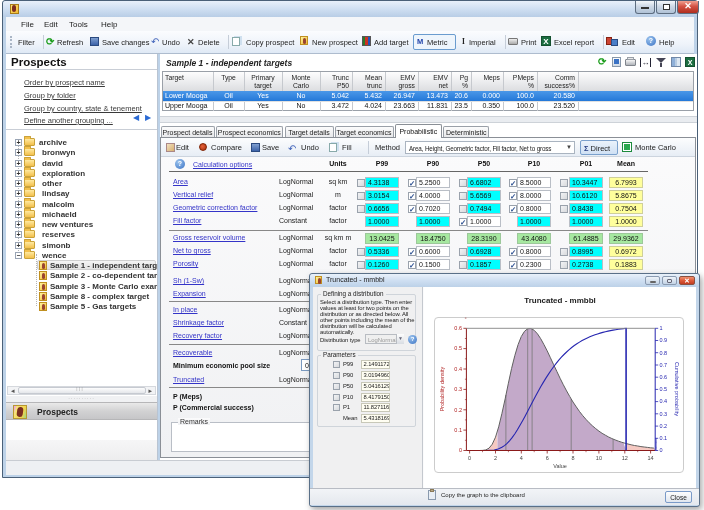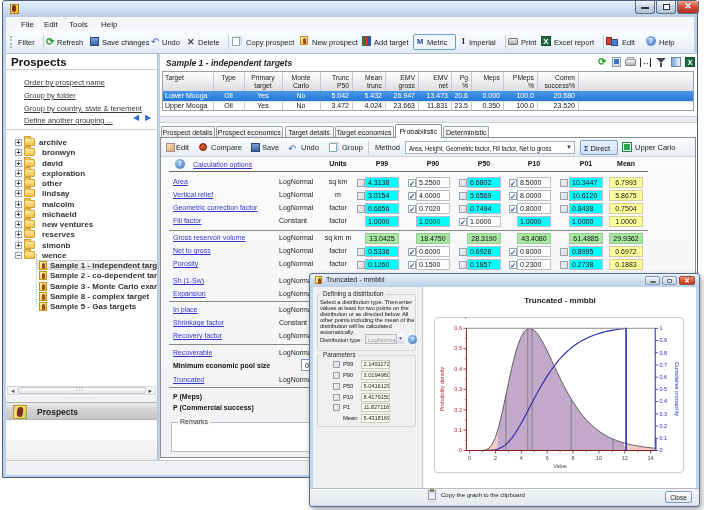--- a/index.html
+++ b/index.html
@@ -236,30 +236,30 @@
       <div class="abs" style="left:1px;top:84px;width:534px;height:19px;background:linear-gradient(#fcfdfe,#e7edf5);border-bottom:1px solid #ccd4de;z-index:2;"></div>
       <div class="abs" style="left:6px;top:89px;font-size:7.5px;color:#222;z-index:4;"><span style="display:inline-block;width:9px;height:9px;background:linear-gradient(135deg,#f0e0c0,#d8b070);border:1px solid #a88;"></span></div>
       <div class="abs" style="left:16px;top:89px;font-size:7.5px;color:#222;z-index:4;">Edit</div>
       <div class="abs" style="left:39px;top:89px;font-size:7.5px;color:#222;z-index:4;"><span style="display:inline-block;width:8px;height:8px;background:radial-gradient(circle at 40% 40%,#e86038,#a03010);border-radius:50%;border:1px solid #802000;"></span></div>
       <div class="abs" style="left:51px;top:89px;font-size:7.5px;color:#222;z-index:4;">Compare</div>
       <div class="abs" style="left:91px;top:89px;font-size:7.5px;color:#222;z-index:4;"><span style="display:inline-block;width:9px;height:9px;background:linear-gradient(#7f9fd0,#3c62a8);border:1px solid #2b4a80;"></span></div>
       <div class="abs" style="left:102px;top:89px;font-size:7.5px;color:#222;z-index:4;">Save</div>
       <div class="abs" style="left:128px;top:89px;font-size:7.5px;color:#222;z-index:4;"><span style="color:#4466bb;font-size:10px;">↶</span></div>
       <div class="abs" style="left:141px;top:89px;font-size:7.5px;color:#222;z-index:4;">Undo</div>
       <div class="abs" style="left:169px;top:89px;font-size:7.5px;color:#222;z-index:4;"><span style="display:inline-block;width:8px;height:9px;background:#fff;border:1px solid #8aa;box-shadow:2px -1px 0 #cfe0ef;"></span></div>
-      <div class="abs" style="left:182px;top:89px;font-size:7.5px;color:#222;z-index:4;">Group</div>
+      <div class="abs" style="left:182px;top:89px;font-size:7.5px;color:#222;z-index:4;">Fill</div>
       <div class="abs" style="left:215px;top:89px;font-size:7.5px;color:#222;z-index:4;">Method</div>
       <div class="abs" style="left:208px;top:87px;width:1px;height:13px;background:#c5cdd8;z-index:4;"></div>
       <div class="abs" style="left:245px;top:87px;width:170px;height:13px;background:#fff;border:1px solid #aab4c0;z-index:4;font-size:6.3px;letter-spacing:-0.15px;color:#222;padding:3px 0 0 3px;white-space:nowrap;overflow:hidden;">Area, Height, Geometric factor, Fill factor, Net to gross</div>
       <div class="abs" style="left:406px;top:90px;font-size:6px;color:#444;z-index:5;">▼</div>
       <div class="abs" style="left:420px;top:86px;width:38px;height:15px;background:linear-gradient(#eaf2fb,#cfe0f4);border:1px solid #7aa0cc;border-radius:2px;z-index:4;font-size:7.5px;color:#222;padding:3px 0 0 3px;"><b style="color:#223a80;">Σ</b> Direct</div>
       <div class="abs" style="left:462px;top:88px;width:10px;height:10px;background:#fff;border:1px solid #1c8a3c;z-index:4;">
           <span style="position:absolute;left:1px;top:1px;width:6px;height:6px;background:#2aa84e;"></span>
         </div>
-      <div class="abs" style="left:475px;top:89px;font-size:7.5px;color:#222;z-index:4;">Upper Carlo</div>
+      <div class="abs" style="left:475px;top:89px;font-size:7.5px;color:#222;z-index:4;">Monte Carlo</div>
       <div class="abs" style="left:15px;top:105px;width:10px;height:10px;background:radial-gradient(circle at 35% 30%,#9cc4ee,#3a72c4);border-radius:50%;color:#fff;font-size:7px;line-height:10px;text-align:center;font-weight:bold;z-index:2;">?</div>
       <div class="abs blink" style="left:33px;top:107px;z-index:2;">Calculation options</div>
       <div class="abs" style="left:160px;top:106px;width:36px;text-align:center;font-size:7px;font-weight:bold;color:#111;z-index:2;">Units</div>
       <div class="abs" style="left:205px;top:106px;width:34px;text-align:center;font-size:7px;font-weight:bold;color:#111;z-index:2;">P99</div>
       <div class="abs" style="left:256px;top:106px;width:34px;text-align:center;font-size:7px;font-weight:bold;color:#111;z-index:2;">P90</div>
       <div class="abs" style="left:307px;top:106px;width:34px;text-align:center;font-size:7px;font-weight:bold;color:#111;z-index:2;">P50</div>
       <div class="abs" style="left:357px;top:106px;width:34px;text-align:center;font-size:7px;font-weight:bold;color:#111;z-index:2;">P10</div>
       <div class="abs" style="left:409px;top:106px;width:34px;text-align:center;font-size:7px;font-weight:bold;color:#111;z-index:2;">P01</div>
       <div class="abs" style="left:449px;top:106px;width:34px;text-align:center;font-size:7px;font-weight:bold;color:#111;z-index:2;">Mean</div>
       <div class="abs" style="left:9px;top:117px;width:479px;height:1px;background:#666;z-index:2;"></div>

